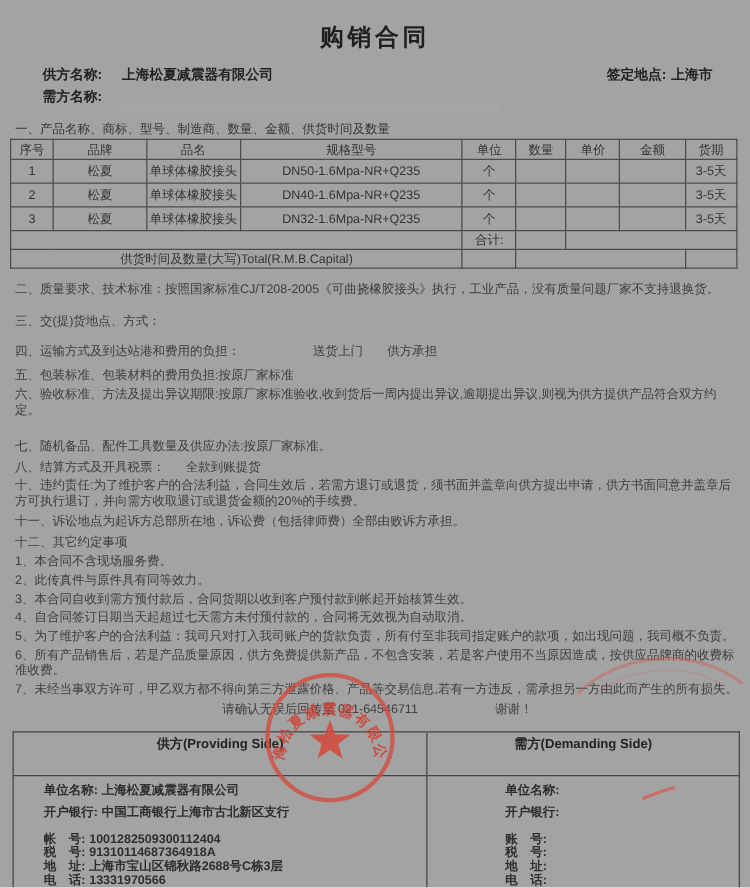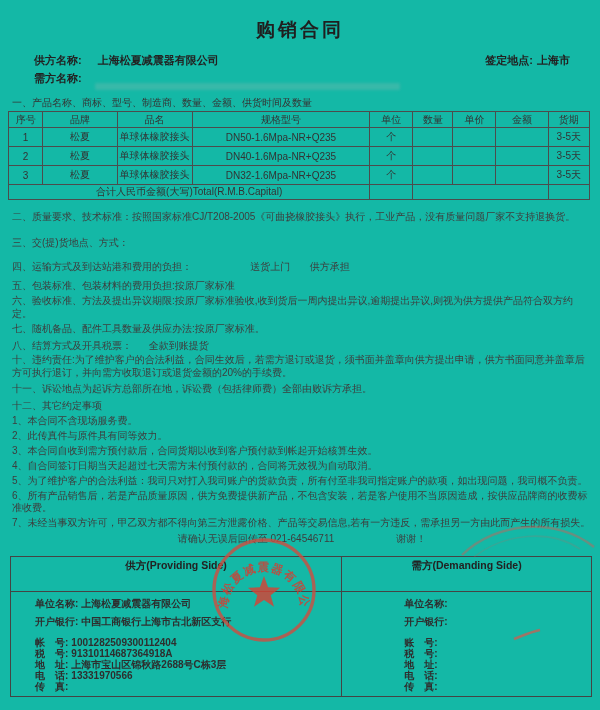--- a/index.html
+++ b/index.html
@@ -1,18 +1,18 @@
 <!DOCTYPE html>
 <html><head>
 <meta charset="utf-8">
 <style>
   * { margin:0; padding:0; box-sizing:border-box; }
   html,body { background:#ffffff; }
   body { width:600px; font-family:"Liberation Sans","DejaVu Sans",sans-serif; }
-  .page { position:relative; width:600px; height:710px; background:#14b8a6; color:#3c3c3c; overflow:hidden; }
+  .page { position:relative; width:600px; height:710px; background:#a3a3a3; color:#3c3c3c; overflow:hidden; }
 
   .title { padding-top:17px; text-align:center; font-size:19px; font-weight:bold; letter-spacing:3px; color:#1f1f1f; }
 
   .head { display:flex; justify-content:space-between; margin:8px 30px 0 34px; font-size:11px; font-weight:bold; color:#222; }
   .head .hrow { line-height:18px; white-space:pre; }
   .head .hval { margin-left:16px; }
   .head .hright .hval { margin-left:4px; }
 
   .sec-heading { margin:9px 0 1px 12px; font-size:10px; color:#353535; }
 
@@ -29,21 +29,21 @@
   td.tB-left { border-bottom:none; }
   td.tB-rest { border-left:none; border-bottom:none; border-top:none; }
 
   .clauses { margin:0 8px 0 12px; font-size:10px; line-height:12.5px; color:#3d3d3d; }
   .clauses p { margin-top:3px; }
   p.c2 { margin-top:11px; }
   p.c3 { margin-top:13px; }
   p.c4 { margin-top:12px; white-space:pre; }
   p.c5 { margin-top:6px; }
   p.c6 { margin-top:3px; }
-  p.c7 { margin-top:3px; }
+  p.c7 { margin-top:17px; }
   p.c8 { margin-top:4px; white-space:pre; }
   .c9 { margin-top:2px; display:flex; align-items:center; }
   .c9 .proj { display:inline-flex; flex-direction:column; align-items:center; margin:0 6px 0 42px; line-height:11.5px; }
   .c9 .proj .l2 { border-bottom:3px solid #e02a1e; padding:0 2px 1px 2px; }
   p.c10 { margin-top:2px; }
   p.c11 { margin-top:4px; }
   p.c12 { margin-top:4px; }
   .subs p { margin-top:2.5px; line-height:12.5px; }
   .confirm { margin-top:3px; text-align:center; font-size:10px; }
   .confirm .thanks { margin-left:62px; }
@@ -140,22 +140,28 @@
       <td class="prow-cell">3</td>
       <td class="prow-cell">松夏</td>
       <td class="prow-cell">单球体橡胶接头</td>
       <td class="prow-cell">DN32-1.6Mpa-NR+Q235</td>
       <td class="prow-cell">个</td>
       <td class="prow-cell"></td>
       <td class="prow-cell"></td>
       <td class="prow-cell"></td>
       <td class="prow-cell">3-5天</td>
     </tr>
+    <tr class="total-row">
+      <td colspan="4" class="tA-left"></td>
+      <td class="tA-total">合计:</td>
+      <td class="tA-qty"></td>
+      <td colspan="3" class="tA-rest"></td>
+    </tr>
     <tr class="capital-row">
-      <td colspan="4" class="tB-left">合计人民币金额(大写)Total(R.M.B.Capital)</td>
+      <td colspan="4" class="tB-left">供货时间及数量(大写)Total(R.M.B.Capital)</td>
       <td></td>
       <td colspan="3" class="tB-rest"></td>
     </tr>
   </tbody>
     </table>
 
   <div class="clauses">
     <p class="c2">二、质量要求、技术标准：按照国家标准CJ/T208-2005《可曲挠橡胶接头》执行，工业产品，没有质量问题厂家不支持退换货。</p>
     <p class="c3">三、交(提)货地点、方式：</p>
     <p class="c4">四、运输方式及到达站港和费用的负担：                     送货上门       供方承担</p>

